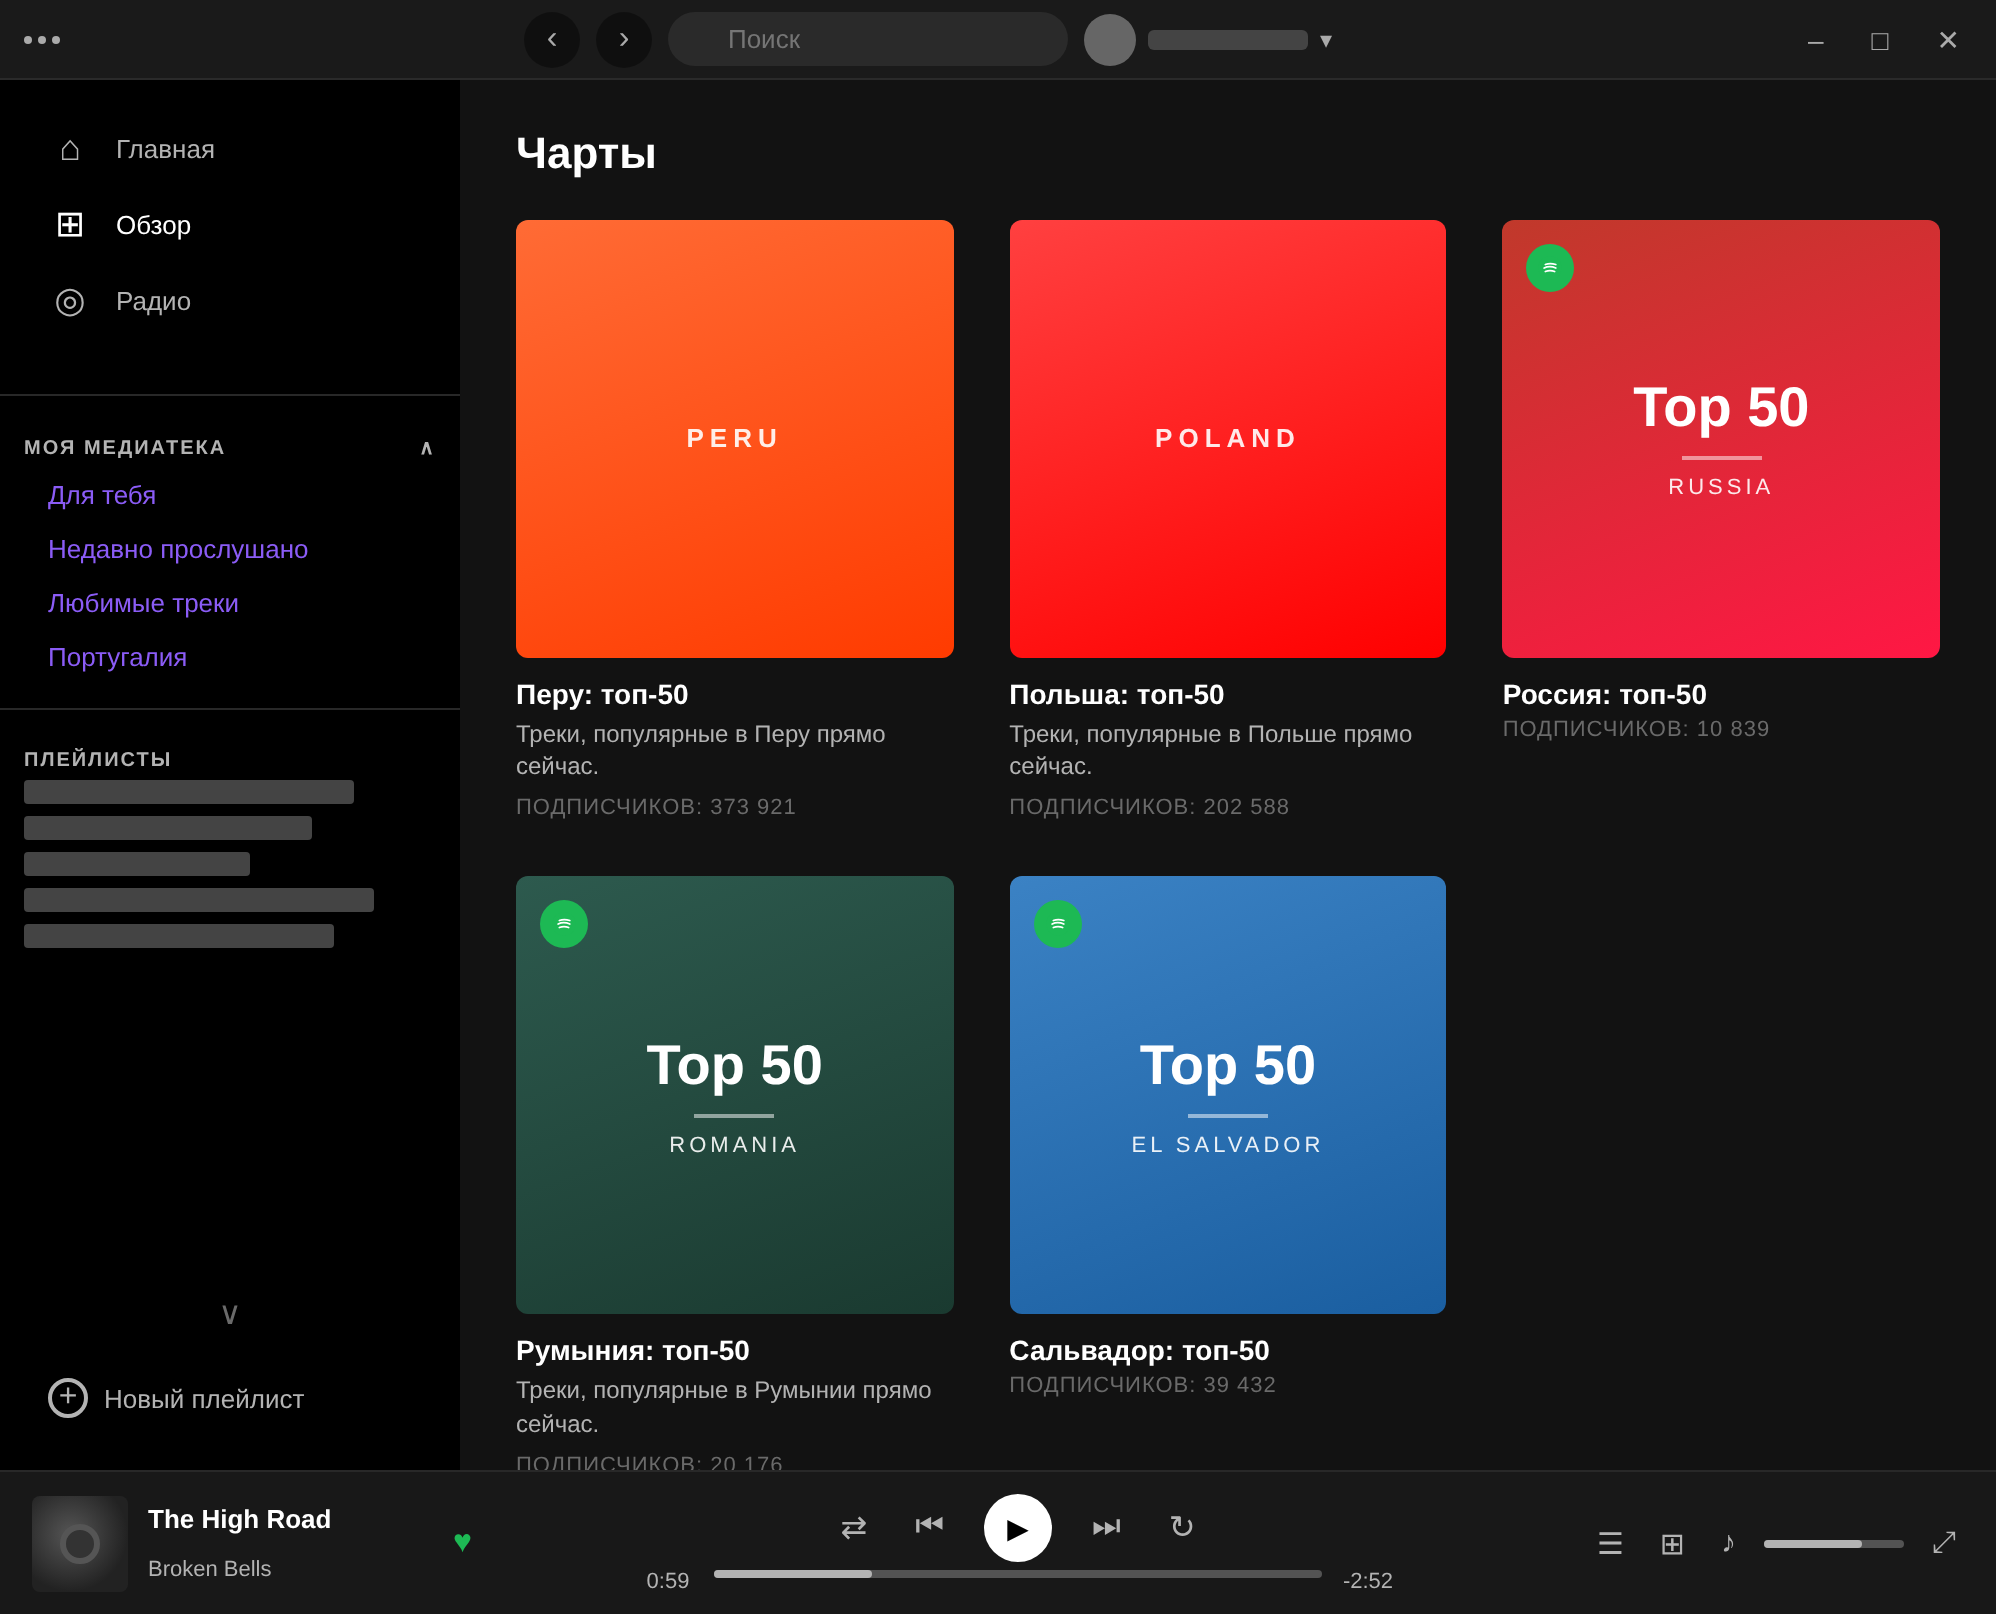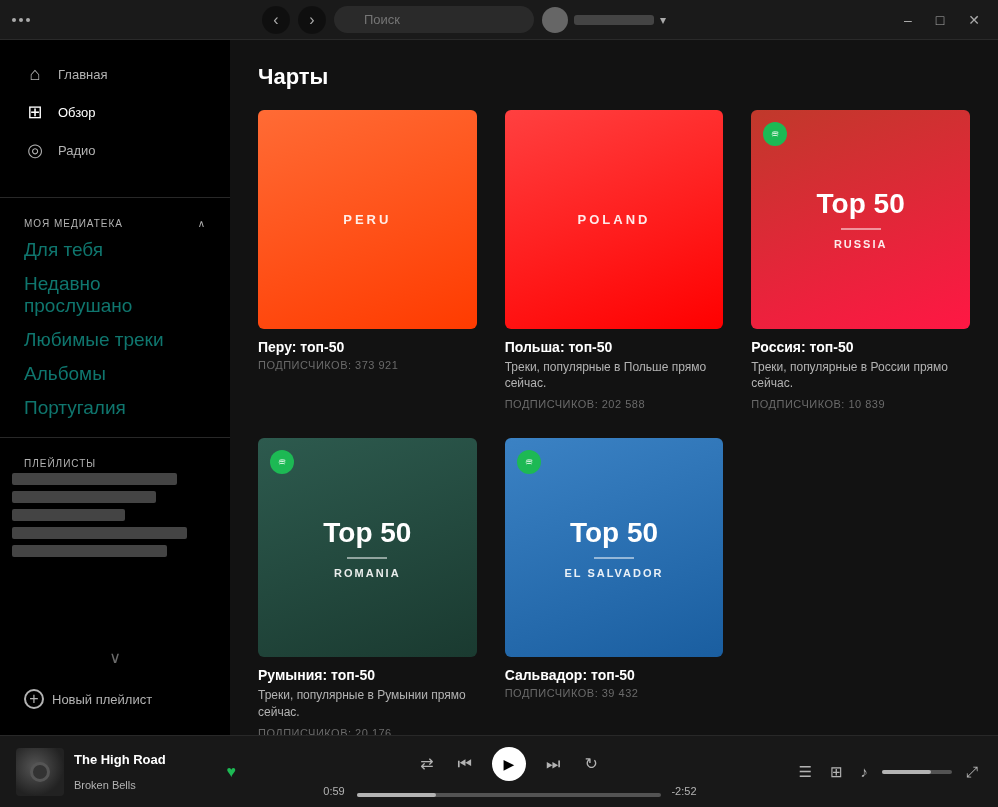--- a/index.html
+++ b/index.html
@@ -149,39 +149,39 @@
       font-size: 13px;
       font-weight: 500;
     }
     .sidebar-item.active { color: #fff; }
     .sidebar-icon {
       font-size: 18px;
       width: 22px;
       text-align: center;
     }
     .sidebar-section-title {
-      padding: 8px 24px 4px;
+      padding: 8px 12px 4px;
       font-size: 10px;
-      font-weight: 400;
+      font-weight: 700;
       color: #b3b3b3;
       letter-spacing: 1px;
       text-transform: uppercase;
       display: flex;
       justify-content: space-between;
       align-items: flex-end;
     }
     .sidebar-section-title span { cursor: pointer; }
     .library-links {
       padding: 0 12px;
     }
     .library-link {
       display: block;
       padding: 6px 12px;
-      color: #0f766e;
-      font-size: 19px;
+      color: #8b5cf6;
+      font-size: 13px;
       cursor: pointer;
       border-radius: 4px;
     }
     .sidebar-divider {
       height: 1px;
       background: #282828;
       margin: 12px 0;
     }
     .playlist-section {
       padding: 0 12px;
@@ -304,21 +304,21 @@
       color: #fff;
       text-align: center;
     }
     .top50-divider {
       width: 40px;
       height: 2px;
       background: rgba(255,255,255,0.5);
     }
     .top50-country {
       font-size: 11px;
-      font-weight: 700;
+      font-weight: 400;
       letter-spacing: 2px;
       color: rgba(255,255,255,0.9);
     }
 
     .chart-name {
       font-size: 14px;
       font-weight: 700;
       color: #fff;
       margin-bottom: 4px;
     }
@@ -429,21 +429,21 @@
       width: 34px;
       height: 34px;
       background: #fff;
       border-radius: 50%;
       color: #000;
       font-size: 14px;
     }
 
     .player-progress {
       display: flex;
-      align-items: flex-end;
+      align-items: flex-start;
       gap: 8px;
       width: 380px;
     }
     .time-label {
       font-size: 11px;
       color: #b3b3b3;
       min-width: 30px;
       text-align: center;
     }
     .progress-bar {
@@ -544,21 +544,20 @@
 
     <div class="sidebar-section-title">
       <span>МОЯ МЕДИАТЕКА</span>
       <span>∧</span>
     </div>
 
     <div class="library-links">
       <div class="library-link">Для тебя</div>
       <div class="library-link">Недавно прослушано</div>
       <div class="library-link">Любимые треки</div>
-      <div class="library-link">Альбомы</div>
       <div class="library-link">Португалия</div>
     </div>
 
     <div class="sidebar-divider"></div>
 
     <div class="sidebar-section-title">
       <span>ПЛЕЙЛИСТЫ</span>
     </div>
 
     <div class="playlist-section">
@@ -583,20 +582,21 @@
 
   <div class="main-content">
     <h1 class="page-title">Чарты</h1>
 
     <div class="charts-grid" id="charts-grid">
     <div class="chart-card">
       <div class="chart-cover" style="background: linear-gradient(160deg, #FF6B35 0%, #FF3B00 100%);">
         <span class="chart-cover-label">PERU</span>
       </div>
       <div class="chart-name">Перу: топ-50</div>
+      <div class="chart-desc">Треки, популярные в Перу прямо сейчас.</div>
       <div class="chart-subscribers">ПОДПИСЧИКОВ: 373 921</div>
     </div>
         <div class="chart-card">
       <div class="chart-cover" style="background: linear-gradient(160deg, #FF4040 0%, #FF0000 100%);">
         <span class="chart-cover-label">POLAND</span>
       </div>
       <div class="chart-name">Польша: топ-50</div>
       <div class="chart-desc">Треки, популярные в Польше прямо сейчас.</div>
       <div class="chart-subscribers">ПОДПИСЧИКОВ: 202 588</div>
     </div>
@@ -606,21 +606,20 @@
           <svg width="14" height="14" viewBox="0 0 24 24" fill="white">
                 <circle cx="12" cy="12" r="10" fill="#1DB954"></circle>
                 <path d="M8 15c2.5-1 5.5-1 8 0M7 12c3-1.5 6.5-1.5 10 0M8 9c2.5-1 6-1 9 0" stroke="white" stroke-width="1.5" fill="none" stroke-linecap="round"></path>
               </svg>
         </div>
         <div class="top50-title">Top 50</div>
         <div class="top50-divider"></div>
         <div class="top50-country">RUSSIA</div>
       </div>
       <div class="chart-name">Россия: топ-50</div>
-      <div class="chart-desc">Треки, популярные в России прямо сейчас.</div>
       <div class="chart-subscribers">ПОДПИСЧИКОВ: 10 839</div>
     </div>
         <div class="chart-card">
       <div class="chart-cover top50-card" style="background: linear-gradient(160deg, #2D5A4E 0%, #1A3A30 100%);">
         <div class="top50-spotify-icon">
           <svg width="14" height="14" viewBox="0 0 24 24" fill="white">
                 <circle cx="12" cy="12" r="10" fill="#1DB954"></circle>
                 <path d="M8 15c2.5-1 5.5-1 8 0M7 12c3-1.5 6.5-1.5 10 0M8 9c2.5-1 6-1 9 0" stroke="white" stroke-width="1.5" fill="none" stroke-linecap="round"></path>
               </svg>
         </div>

